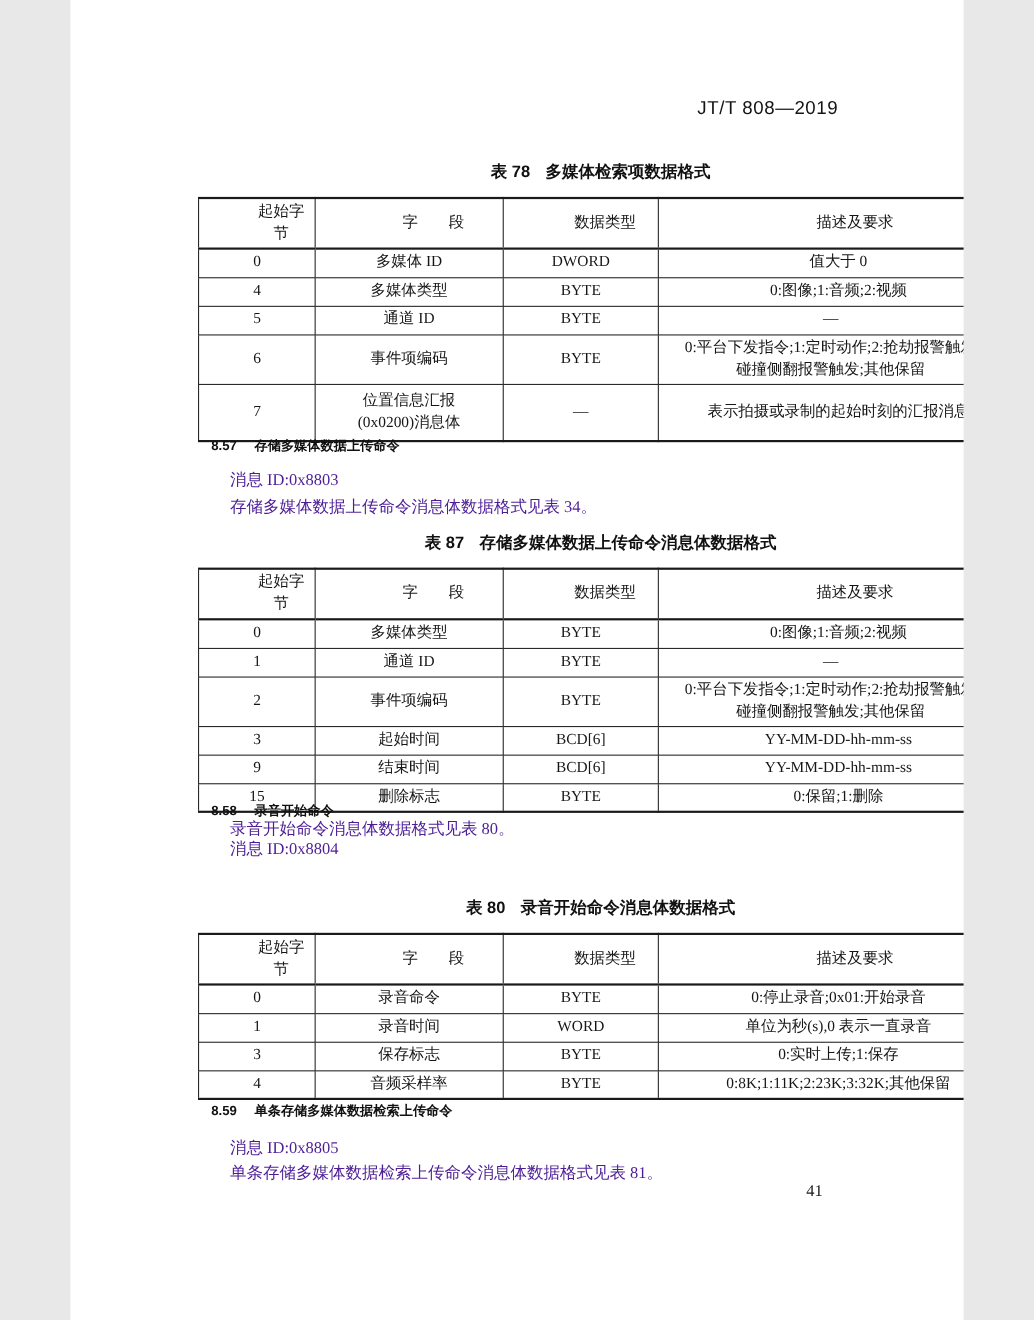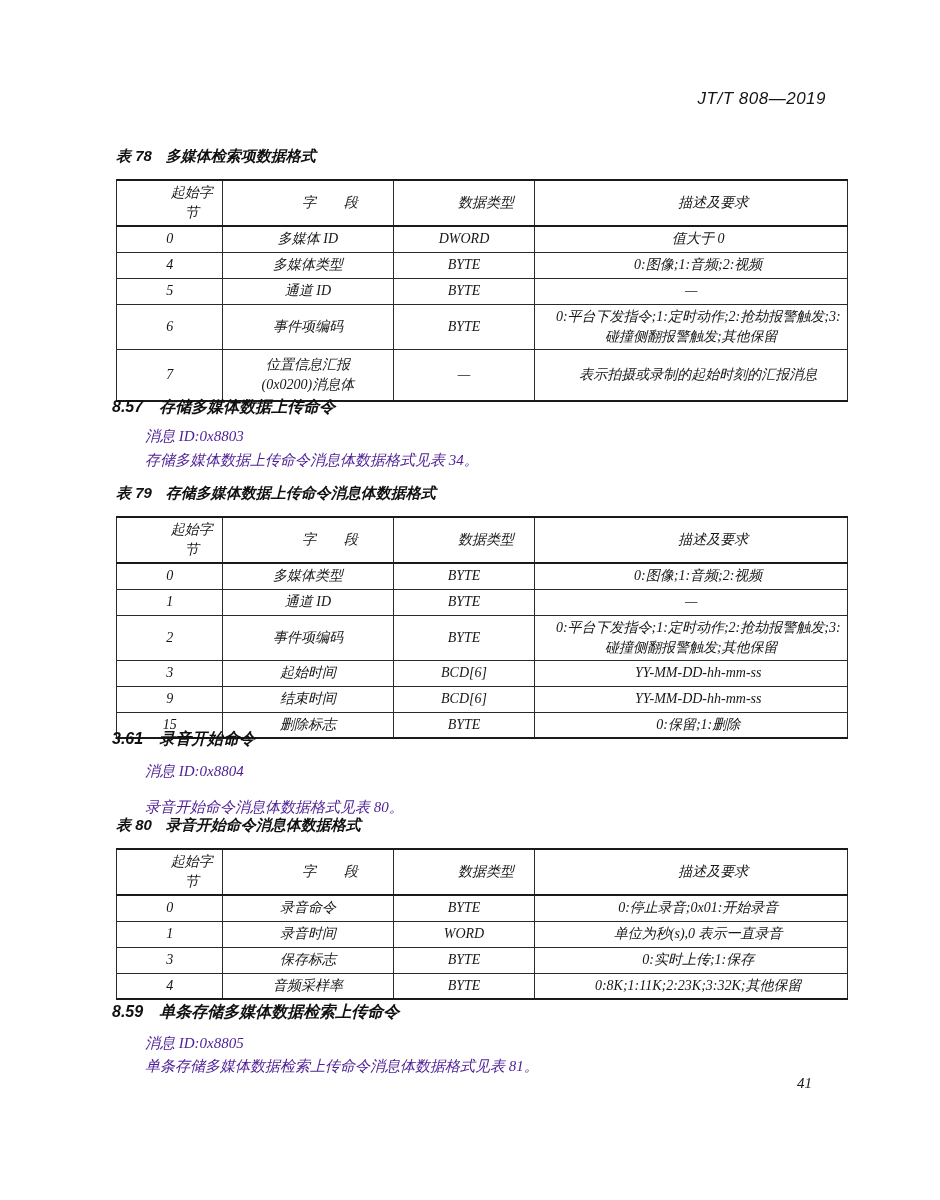--- a/index.html
+++ b/index.html
@@ -3,42 +3,41 @@
 <meta charset="utf-8">
 <style>
   html,body{margin:0;padding:0;}
   body{
     background:#e8e8e8;
     font-family:"Liberation Serif","DejaVu Serif",serif;
     color:#161616;
   }
   .page{
     position:relative;
-    width:940px;height:1200px;
+    width:812px;height:1200px;
     margin:0 auto;
     background:#ffffff;
     overflow:hidden;
-    font-style:italic;
   }
   .abs{position:absolute;}
   .doc-header{
     top:89px;right:114px;
     font-family:"Liberation Sans","DejaVu Sans",sans-serif;
     font-size:17px;letter-spacing:0.5px;color:#141414;
   }
   .caption{
-    left:116px;width:732px;text-align:left;
+    left:116px;width:732px;text-align:center;
     font-family:"Liberation Sans","DejaVu Sans",sans-serif;
     font-weight:bold;font-size:15px;color:#111;
   }
   .caption .cap-label{margin-right:14px;}
   .sec-heading{
-    left:112px;
+    left:128px;
     font-family:"Liberation Sans","DejaVu Sans",sans-serif;
-    font-weight:bold;font-size:16px;color:#111;
+    font-weight:bold;font-size:12px;color:#111;
   }
   .sec-heading .sec-num{margin-right:16px;}
   .para{
     left:145px;
     font-size:15px;color:#4c1d95;
   }
   .page-number{
     top:1075px;right:128px;
     font-size:15px;color:#1a1a1a;
   }
@@ -121,21 +120,21 @@
   </tbody>
     </table>
 
   <div class="abs sec-heading" style="top:397px;">
     <span class="sec-num">8.57</span><span>存储多媒体数据上传命令</span>
   </div>
   <div class="abs para" style="top:427px;">消息 ID:0x8803</div>
   <div class="abs para" style="top:451px;">存储多媒体数据上传命令消息体数据格式见表 34。</div>
 
   <div class="abs caption" style="top:484px;">
-    <span class="cap-label">表 79</span><span>存储多媒体数据上传命令消息体数据格式</span>
+    <span class="cap-label">表 87</span><span>存储多媒体数据上传命令消息体数据格式</span>
   </div>
 
   <table class="abs data-table" style="top:516px;">
     <tbody>
         <tr style="height:26px;">
       <th class="c1">起始字节</th>
       <th class="c2">字　　段</th>
       <th class="c3">数据类型</th>
       <th class="c4">描述及要求</th>
     </tr>
@@ -172,24 +171,24 @@
     <tr style="height:26px;">
       <td>15</td>
       <td>删除标志</td>
       <td>BYTE</td>
       <td class="desc">0:保留;1:删除</td>
     </tr>
   </tbody>
     </table>
 
   <div class="abs sec-heading" style="top:729px;">
-    <span class="sec-num">3.61</span><span>录音开始命令</span>
+    <span class="sec-num">8.58</span><span>录音开始命令</span>
   </div>
   <div class="abs para" style="top:762px;">消息 ID:0x8804</div>
-  <div class="abs para" style="top:798px;">录音开始命令消息体数据格式见表 80。</div>
+  <div class="abs para" style="top:744px;">录音开始命令消息体数据格式见表 80。</div>
 
   <div class="abs caption" style="top:816px;">
     <span class="cap-label">表 80</span><span>录音开始命令消息体数据格式</span>
   </div>
 
   <table class="abs data-table" style="top:848px;">
     <tbody>
         <tr style="height:26px;">
       <th class="c1">起始字节</th>
       <th class="c2">字　　段</th>

